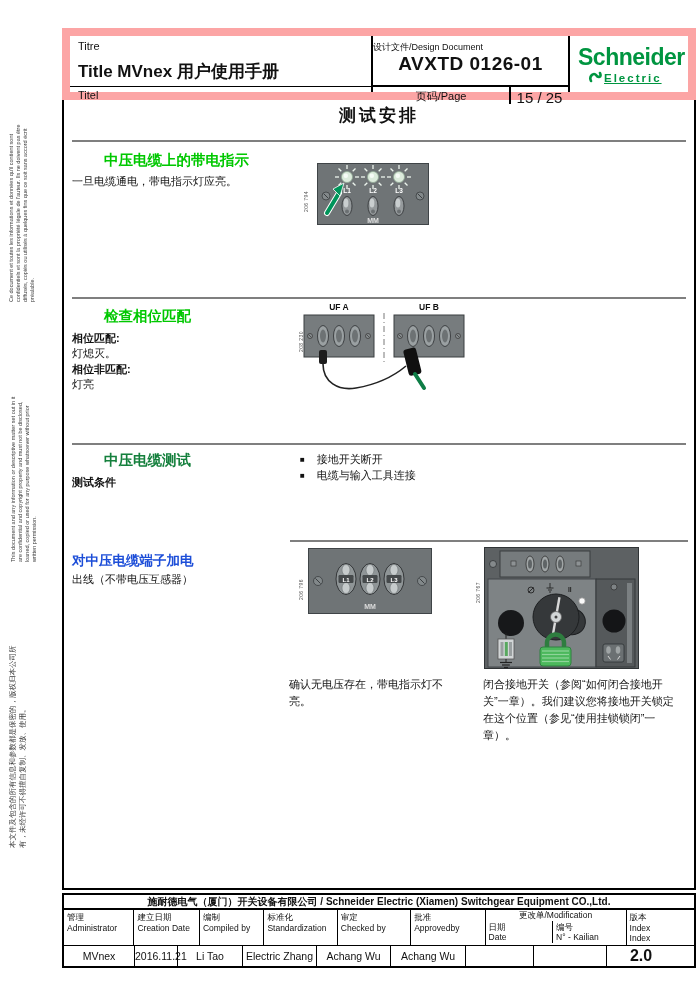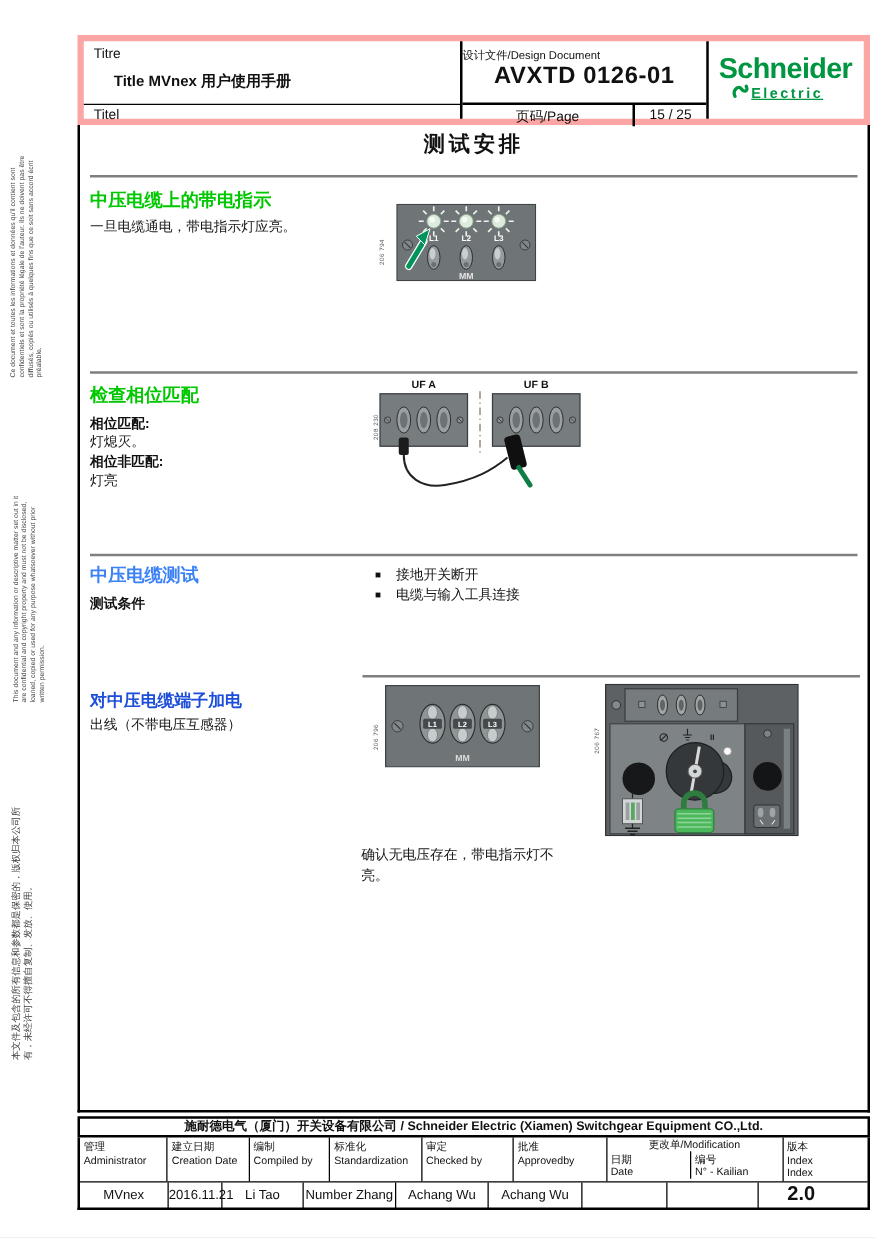--- a/index.html
+++ b/index.html
@@ -7,42 +7,42 @@
   body { font-family:"Liberation Sans","DejaVu Sans",sans-serif; color:#111; }
   .page { position:relative; width:700px; height:990px; background:#ffffff; overflow:hidden; margin:0 auto; }
   .abs { position:absolute; }
 
   
   .vtext { position:absolute; transform:rotate(-90deg); transform-origin:0 0; color:#3d3d3d; }
   .notice { font-size:5.5px; line-height:1.3; }
   .notice-zh { font-size:7.5px; line-height:1.35; }
 
   
-  .hdr { left:62px; top:28px; width:634px; height:72px; border:5px solid #fca5a5; }
+  .hdr { left:62px; top:28px; width:634px; height:72px; border:8px solid #fca5a5; }
   .hdr-left { position:absolute; left:0; top:0; width:303px; height:100%; border-right:2px solid #000; }
   .hdr-mid { position:absolute; left:303px; top:0; width:197px; height:100%; border-right:2px solid #000; }
   .hdr-logo { position:absolute; left:500px; top:0; width:154px; height:100%; }
   .titre { position:absolute; left:8px; top:4px; font-size:11px; }
-  .titlebold { position:absolute; left:24px; top:24px; font-size:12px; font-weight:bold;text-align:center; }
+  .titlebold { position:absolute; left:8px; top:24px; font-size:17px; font-weight:bold;text-align:center; }
   .titel-row { position:absolute; left:0; top:50px; width:100%; height:18px; border-top:1.5px solid #000; }
   .titel { position:absolute; left:8px; top:2px; font-size:11px; }
   .design-doc { position:absolute; left:0; top:5px; width:100%; text-align:left; font-size:9px; font-weight:normal; }
   .doc-num { position:absolute; left:0; top:17px; width:100%; text-align:center; font-size:19px; font-weight:bold; letter-spacing:0.5px; }
   .page-row { position:absolute; left:0; top:49px; width:100%; height:19px; border-top:2px solid #000; }
   .page-label { position:absolute; left:0; top:0; width:138px; height:100%; border-right:2px solid #000; text-align:center; font-size:11px; padding-top:2px; }
-  .page-value { position:absolute; left:138px; top:0; right:0; height:100%; text-align:center; font-size:11px; padding-top:2px; }
+  .page-value { position:absolute; left:138px; top:0; right:0; height:100%; text-align:center; font-size:15px; padding-top:2px; }
   .logo-name { position:absolute; left:8px; top:8px; font-size:23px; font-weight:bold; letter-spacing:-0.5px; }
   .logo-sub { position:absolute; left:34px; top:36px; font-size:11.5px; font-weight:bold; letter-spacing:2px; }
   .logo-mark { position:absolute; left:18px; top:34px; }
 
   
   .content { left:62px; top:100px; width:634px; height:790px; border:2px solid #000; border-top:none; }
   .main-title { left:62px; top:104px; width:634px; text-align:center; font-size:17px; font-weight:bold; letter-spacing:3px; }
   .sep { height:2px; background:#7f7f7f; }
-  .h-green { font-size:14.5px; font-weight:bold; }
+  .h-green { font-size:14.5px; font-weight:bold;margin-left:32px; }
   .h-black { font-size:13.5px; font-weight:bold; color:#1d4ed8; }
   .body-txt { font-size:11px; color:#151515; }
   .bold-txt { font-size:11px; font-weight:bold; color:#111; }
   .bullet-row { display:flex; align-items:flex-start; }
   .blt { font-size:8px; margin-right:12px; line-height:15px; }
   .cap { font-size:11px; line-height:1.55; color:#151515; }
   .figref { position:absolute; transform:rotate(-90deg); transform-origin:0 0; font-size:5px; letter-spacing:0.4px; color:#555; }
 
   
   .f-company { left:62px; top:893px; width:634px; height:17px; border:2px solid #000; text-align:center; font-size:10px; font-weight:bold; line-height:14px; }
@@ -190,21 +190,21 @@
       <path d="M21,62 C21,80 36,89 54,86 C78,82 92,74 104,64" fill="none" stroke="#222" stroke-width="1.6"></path>
       <g transform="rotate(-14 111 60)">
         <rect x="104" y="46" width="13" height="27" rx="3" fill="#101010"></rect>
       </g>
       <path d="M113,72 L122,86" stroke="#0e7d46" stroke-width="4" stroke-linecap="round"></path>
     </g>
   </svg>
 
   <div class="abs sep" style="left:72px; top:443px; width:614px;"></div>
 
-  <div class="abs h-green" style="left:72px; top:451px; color:#3b82f6;">中压电缆测试</div>
+  <div class="abs h-green" style="left:72px; top:451px; color:#15803d;">中压电缆测试</div>
   <div class="abs bold-txt" style="left:72px; top:475px;">测试条件</div>
   <div class="abs bullet-row" style="left:300px; top:452px;">
     <span class="blt">■</span>
     <span class="body-txt">接地开关断开</span>
   </div>
   <div class="abs bullet-row" style="left:300px; top:468px;">
     <span class="blt">■</span>
     <span class="body-txt">电缆与输入工具连接</span>
   </div>
 
@@ -307,20 +307,21 @@
     <circle cx="130" cy="74" r="11.5" fill="#141517"></circle>
     <g>
       <rect x="119" y="97" width="21" height="18" rx="2" fill="#6b7072" stroke="#2f3335" stroke-width="0.8"></rect>
       <ellipse cx="124.5" cy="103" rx="2.3" ry="3.8" fill="#9fa4a5"></ellipse>
       <ellipse cx="134" cy="103" rx="2.3" ry="3.8" fill="#9fa4a5"></ellipse>
       <path d="M124,109 l2.5,3.5 M136,109 l-2.5,3.5" stroke="#d8d8d8" stroke-width="1" fill="none"></path>
     </g>
   </svg>
 
   <div class="abs cap" style="left:289px; top:676px; width:168px;">确认无电压存在，带电指示灯不亮。</div>
+  <div class="abs cap" style="left:483px; top:676px; width:192px;">闭合接地开关（参阅“如何闭合接地开关”一章）。我们建议您将接地开关锁定在这个位置（参见“使用挂锁锁闭”一章）。</div>
 
   <div class="abs f-company">施耐德电气（厦门）开关设备有限公司 / Schneider Electric (Xiamen) Switchgear Equipment CO.,Ltd.</div>
 
   <div class="abs f-table">
     <div class="f-hdr">
       <div class="fc" style="width:71px;">
         <div>管理</div>
         <div>Administrator</div>
       </div>
       <div class="fc" style="width:66px;">
@@ -359,21 +360,21 @@
       <div class="fc" style="width:68px;">
         <div>版本</div>
         <div>Index</div>
         <div>Index</div>
       </div>
     </div>
     <div class="f-val">
       <div class="fv" style="width:71px;">MVnex</div>
       <div class="fv" style="width:43px;">2016.11.21</div>
       <div class="fv" style="width:65px;">Li Tao</div>
-      <div class="fv" style="width:74px;">Number Zhang</div>
+      <div class="fv" style="width:74px;">Electric Zhang</div>
       <div class="fv" style="width:74px;">Achang Wu</div>
       <div class="fv" style="width:75px;">Achang Wu</div>
       <div class="fv" style="width:68px;"></div>
       <div class="fv" style="width:73px;"></div>
       <div class="fv idx-val" style="width:68px;">2.0</div>
     </div>
   </div>
 
 </div>
 

